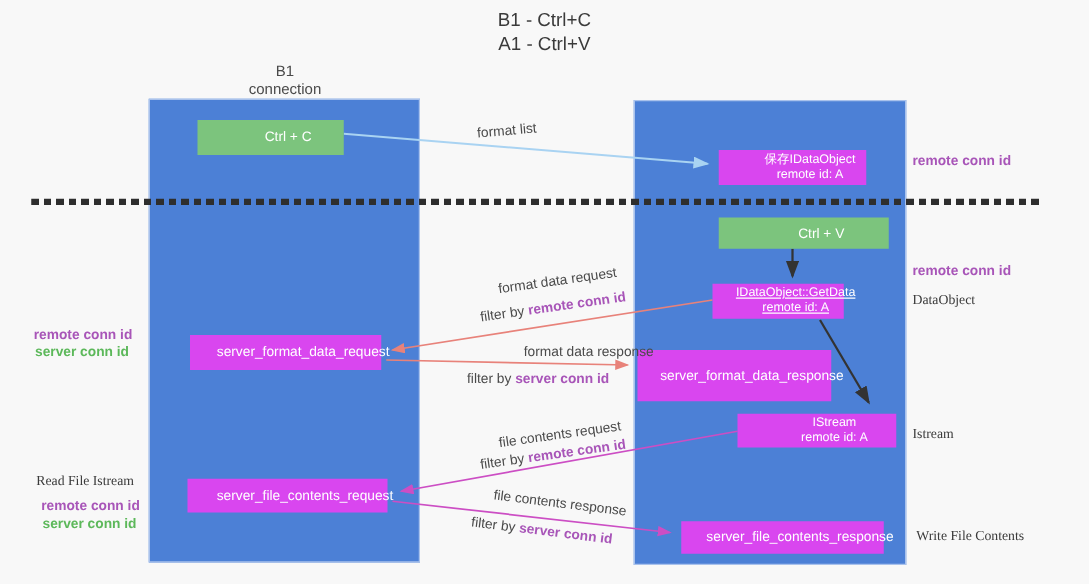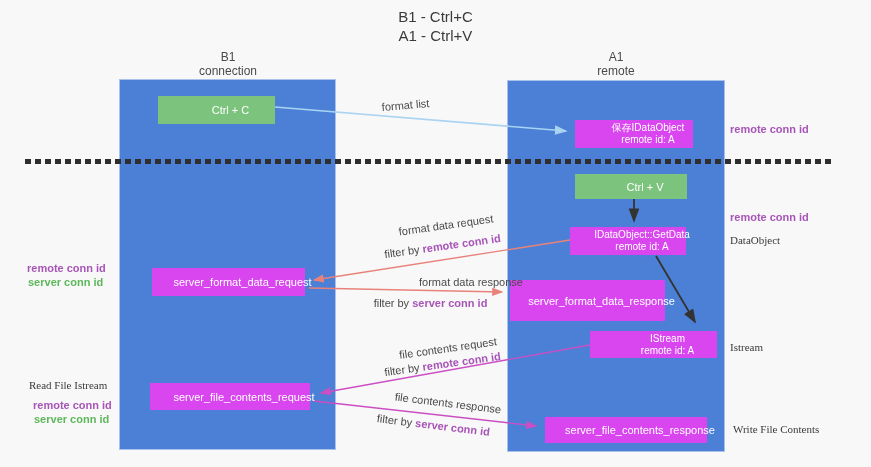--- a/index.html
+++ b/index.html
@@ -60,24 +60,20 @@
 
   <div class="title">
     <div>B1 - Ctrl+C</div>
     <div>A1 - Ctrl+V</div>
   </div>
 
   <div class="col-header left">
     <div>B1</div>
     <div>connection</div>
   </div>
-  <div class="col-header right">
-    <div>A1</div>
-    <div>remote</div>
-  </div>
 
   <div class="lane left"></div>
   <div class="lane right"></div>
 
   <div class="dashed-sep"></div>
 
   <svg class="overlay" width="871" height="467" viewBox="0 0 871 467">
     <defs>
       <marker id="ah-blue" markerWidth="9" markerHeight="7" refX="7" refY="3" orient="auto">
         <path d="M0,0 L8,3 L0,6 Z" fill="#a9d3f2"></path>
@@ -103,25 +99,25 @@
 
   <div class="box green" style="left:158px; top:96px; width:117px; height:28px;">
     <span>Ctrl + C</span>
   </div>
 
   <div class="box orange two-line" style="left:575px; top:120px; width:118px; height:28px;">
     <span>保存IDataObject</span>
     <span>remote id: A</span>
   </div>
 
-  <div class="box green" style="left:575px; top:174px; width:112px; height:25px;">
+  <div class="box green" style="left:575px; top:174px; width:136px; height:25px;">
     <span>Ctrl + V</span>
   </div>
 
-  <div class="box orange two-line" style="left:570px; top:227px; width:116px; height:28px;">
+  <div class="box orange two-line" style="left:570px; top:227px; width:105px; height:28px;text-decoration:underline;">
     <span>IDataObject::GetData</span>
     <span>remote id: A</span>
   </div>
 
   <div class="box orange" style="left:152px; top:268px; width:153px; height:28px;">
     <span>server_format_data_request</span>
   </div>
 
   <div class="box orange" style="left:510px; top:280px; width:155px; height:41px;">
     <span>server_format_data_response</span>

